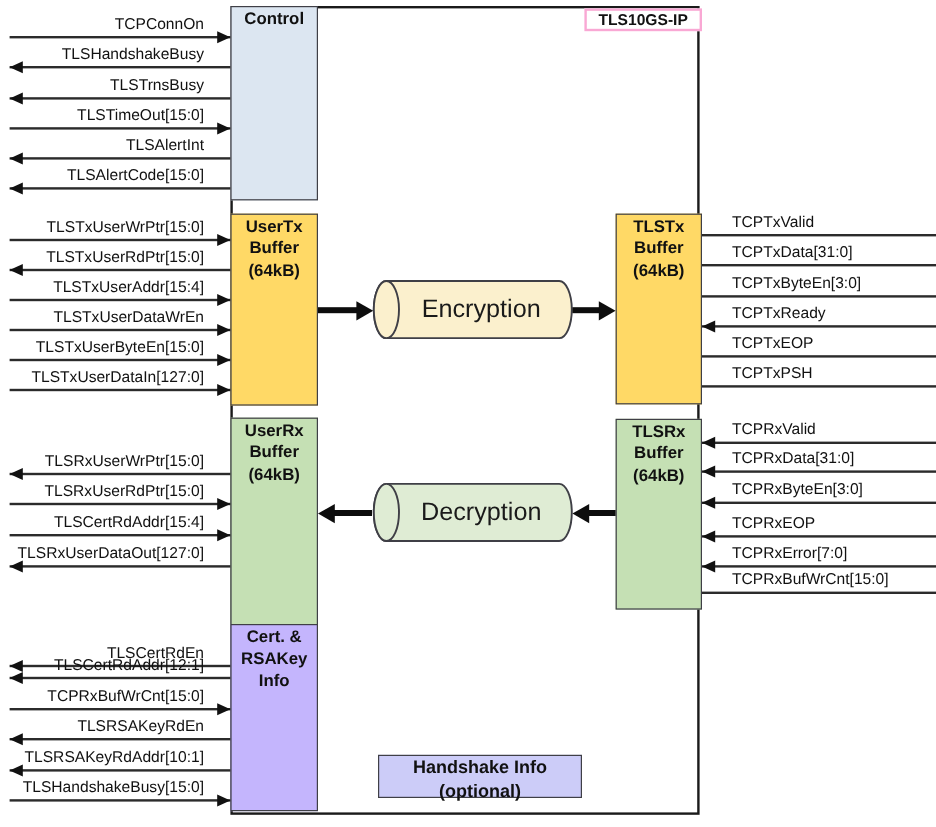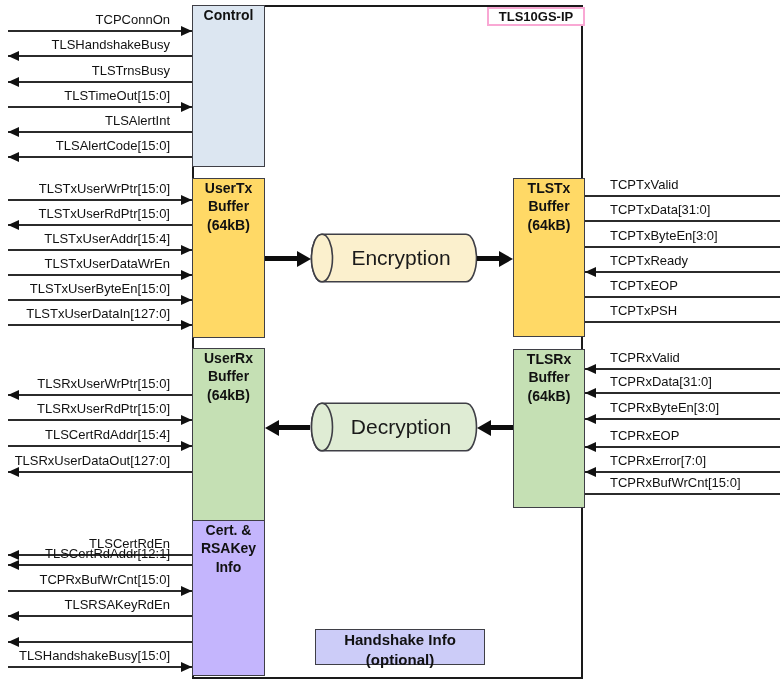--- a/index.html
+++ b/index.html
@@ -197,20 +197,21 @@
     </div>
     <div class="sig" style="top:568px">
       <span class="slabel">TCPRxBufWrCnt[15:0]</span>
       <span class="sline head-right"></span>
     </div>
     <div class="sig" style="top:593px">
       <span class="slabel">TLSRSAKeyRdEn</span>
       <span class="sline head-left"></span>
     </div>
     <div class="sig" style="top:619px">
+      <span class="slabel">TLSRSAKeyRdAddr[10:1]</span>
       <span class="sline head-left"></span>
     </div>
     <div class="sig" style="top:644px">
       <span class="slabel">TLSHandshakeBusy[15:0]</span>
       <span class="sline head-right"></span>
     </div>
   </div>
 
   <div class="col col-right">
 

